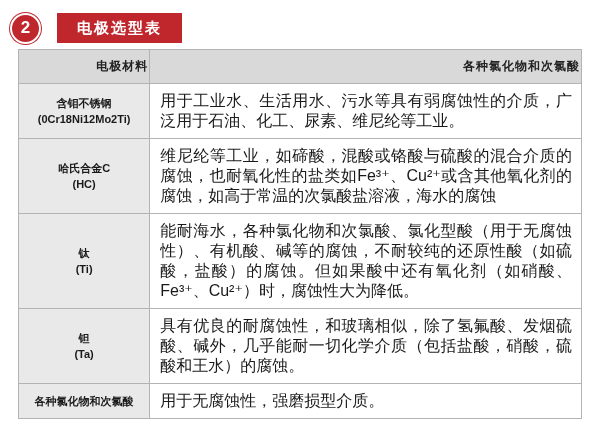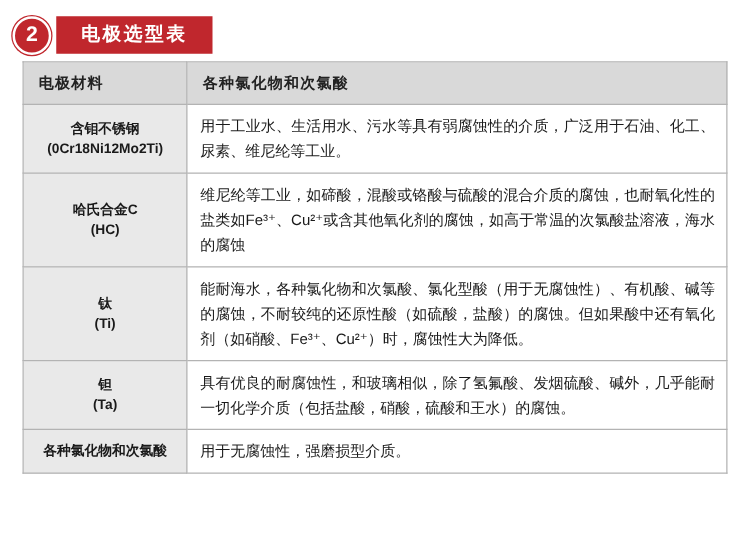--- a/index.html
+++ b/index.html
@@ -33,21 +33,21 @@
     font-size: 17px;
     font-weight: bold;
     display: flex;
     align-items: center;
     justify-content: center;
     flex: 0 0 auto;
     border: 2px solid #ffffff;
     box-shadow: 0 0 0 1px #c0272d;
   }
   .title-bar {
-    margin-left: 4px;
+    margin-left: 16px;
     background: #c0272d;
     color: #ffffff;
     font-size: 15px;
     font-weight: bold;
     letter-spacing: 2px;
     padding: 6px 20px 7px 20px;
     height: 30px;
     line-height: 17px;
     display: flex;
     align-items: center;
@@ -65,22 +65,22 @@
   }
   table.spec td, table.spec th {
     border: 1px solid #b3b3b3;
     vertical-align: middle;
   }
   thead th {
     background: #d9d9d9;
     color: #222222;
     font-size: 12px;
     font-weight: bold;
-    text-align: left;
-    padding: 8px 12px;
+    text-align: right;
+    padding: 8px 1px;
     height: 33px;
     letter-spacing: 1px;
   }
   .col-mat { width: 131px; }
   .col-desc { width: 431px; }
 
   td.mat {
     background: #e9e9e9;
     text-align: center;
     font-size: 11px;
@@ -88,21 +88,21 @@
     color: #1a1a1a;
     line-height: 16px;
     padding: 6px 3px;
   }
   td.mat .sub {
     display: block;
     font-weight: bold;
   }
   td.desc {
     background: #ffffff;
-    font-size: 12px;
+    font-size: 16px;
     color: #1a1a1a;
     line-height: 20px;
     padding: 7px 9px 7px 10px;
     text-align: justify;
   }
 </style>
 </head>
 <body>
 
 <div id="page">

